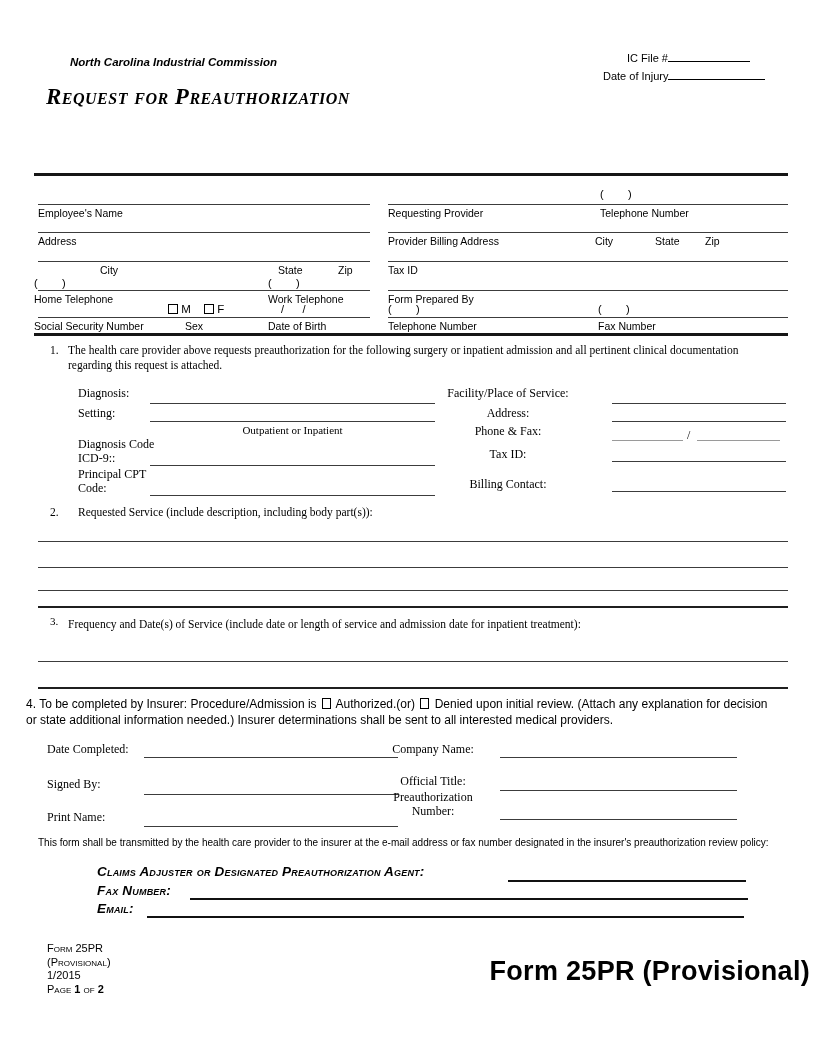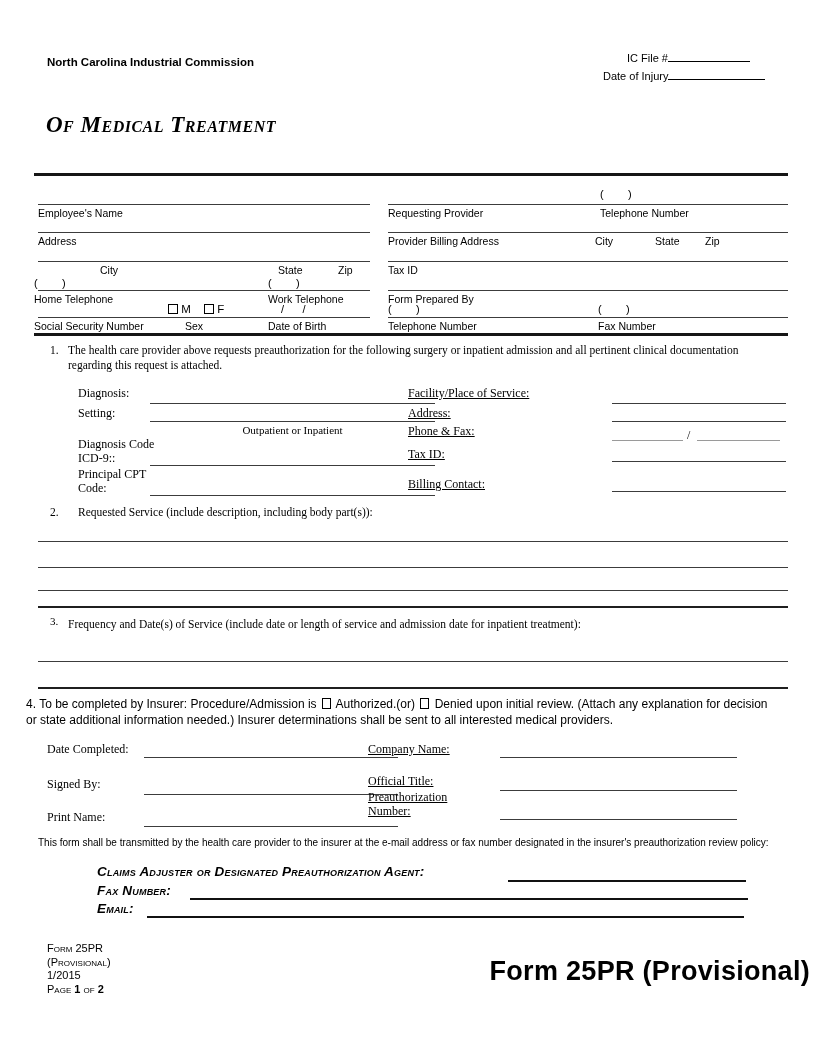--- a/index.html
+++ b/index.html
@@ -8,22 +8,22 @@
   .abs{position:absolute;}
   .lbl{font:10.5px/1.2 "Liberation Sans",sans-serif;}
   .paren{font:11px/1 "Liberation Sans",sans-serif;white-space:pre;}
   .ser{font-family:"Liberation Serif",serif;font-size:11.5px;line-height:1.32;}
   .serlbl{font-family:"Liberation Serif",serif;font-size:12px;line-height:1.2;}
   .fl{position:absolute;height:1px;background:#3c3c3c;}
   .flg{position:absolute;height:1px;background:#9a9a9a;}
   .fl2{position:absolute;height:2px;background:#1f1f1f;}
   .fl3{position:absolute;height:3px;background:#161616;}
   .cb{display:inline-block;width:8px;height:8px;border:1.5px solid #000;vertical-align:-1px;background:#fff;}
-  .rlab{position:absolute;text-align:left;text-decoration:underline;}
-  .agency{font-weight:bold;font-size:11.5px;}
+  .rlab{position:absolute;text-align:center;}
+  .agency{font-weight:bold;font-style:italic;font-size:11.5px;margin-left:23px;}
   .title{font-family:"Liberation Serif",serif;font-weight:bold;font-style:italic;
          font-variant:small-caps;font-size:23px;letter-spacing:.5px;}
   .banner{font-weight:bold;font-size:12px;}
   .s4{font-size:12px;line-height:16px;}
   .bold-par{font-weight:normal;font-size:10px;line-height:17px;}
   .tl{font-weight:bold;font-style:italic;font-variant:small-caps;font-size:13.5px;letter-spacing:.2px;}
   .ul2{position:absolute;height:2px;background:#111;}
   .ftleft{font-size:11px;line-height:13.5px;font-variant:small-caps;}
   .ftnum{font-weight:bold;}
   .ctitle{font-weight:bold;font-size:27px;letter-spacing:.3px;text-align:center;}
@@ -36,21 +36,21 @@
 
   <div class="abs agency" style="left:47px;top:56px;">North Carolina Industrial Commission</div>
 
   <div class="abs" style="left:627px;top:50px;font-size:11px;">
     <span>IC File #</span><span class="inl-line" style="width:82px;"></span>
   </div>
   <div class="abs" style="left:603px;top:68px;font-size:11px;">
     <span>Date of Injury</span><span class="inl-line" style="width:97px;"></span>
   </div>
 
-  <div class="abs title" style="left:46px;top:112px;">Of Medical Treatment</div>
+  <div class="abs title" style="left:46px;top:84px;">Request for Preauthorization</div>
 
   <div class="fl3" style="left:34px;top:173px;width:754px;"></div>
 
   <div class="fl" style="left:38px;top:204px;width:332px;"></div>
   <div class="fl" style="left:388px;top:204px;width:400px;"></div>
   <div class="fl" style="left:38px;top:232px;width:332px;"></div>
   <div class="fl" style="left:388px;top:232px;width:400px;"></div>
   <div class="fl" style="left:38px;top:261px;width:332px;"></div>
   <div class="fl" style="left:388px;top:261px;width:400px;"></div>
   <div class="fl" style="left:38px;top:290px;width:332px;"></div>

